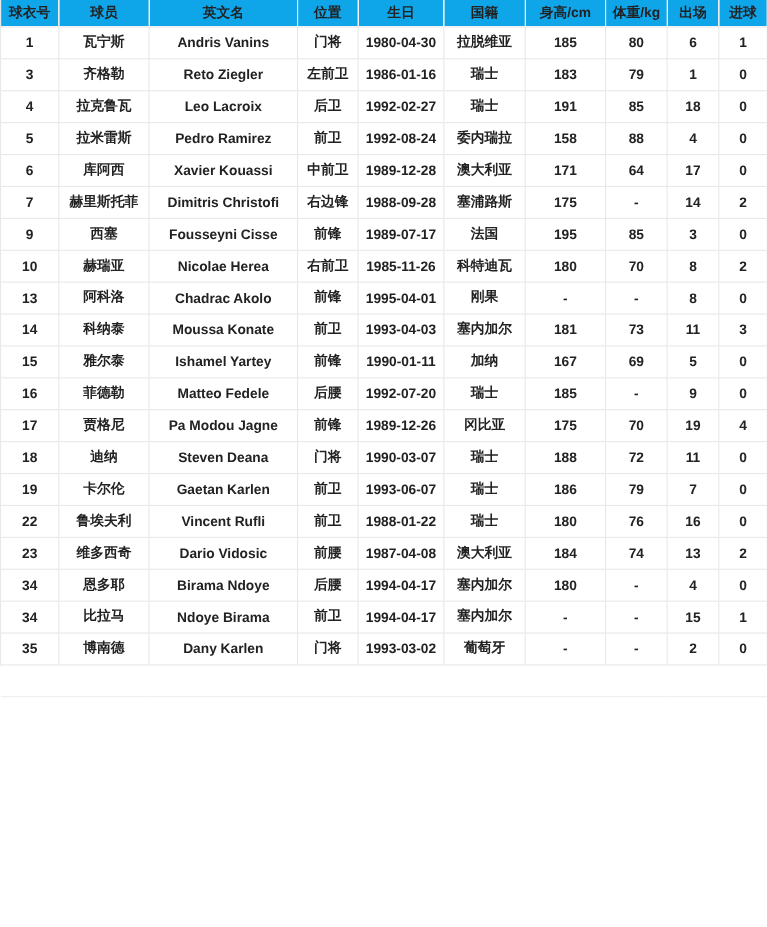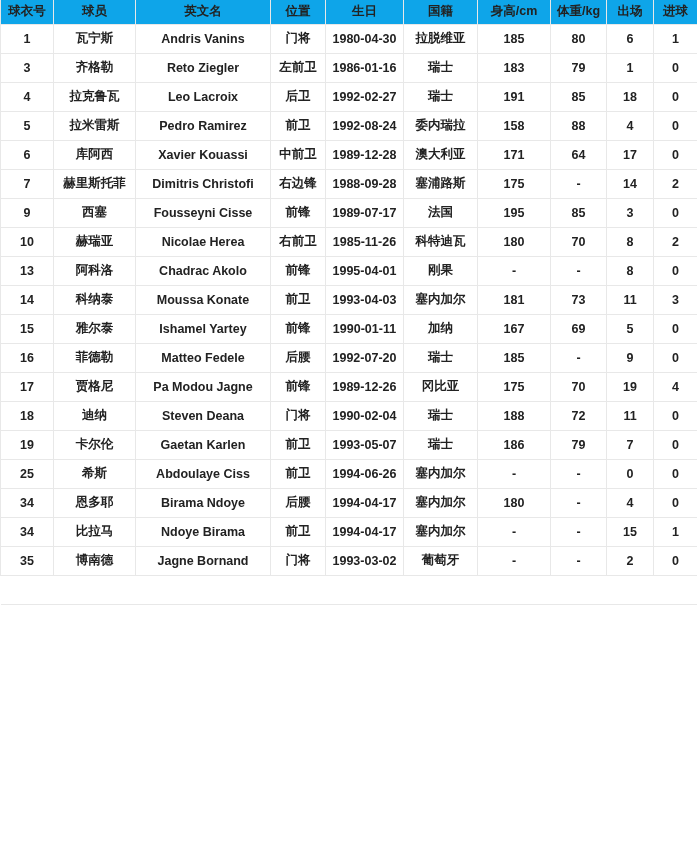--- a/index.html
+++ b/index.html
@@ -238,50 +238,62 @@
         <td>175</td>
         <td>70</td>
         <td>19</td>
         <td>4</td>
       </tr>
       <tr>
         <td>18</td>
         <td>迪纳</td>
         <td>Steven Deana</td>
         <td>门将</td>
-        <td>1990-02-04</td>
+        <td>1990-03-07</td>
         <td>瑞士</td>
         <td>188</td>
         <td>72</td>
         <td>11</td>
         <td>0</td>
       </tr>
       <tr>
         <td>19</td>
         <td>卡尔伦</td>
         <td>Gaetan Karlen</td>
         <td>前卫</td>
-        <td>1993-05-07</td>
+        <td>1993-06-07</td>
         <td>瑞士</td>
         <td>186</td>
         <td>79</td>
         <td>7</td>
         <td>0</td>
       </tr>
       <tr>
-        <td>25</td>
-        <td>希斯</td>
-        <td>Abdoulaye Ciss</td>
-        <td>前卫</td>
-        <td>1994-06-26</td>
-        <td>塞内加尔</td>
-        <td>-</td>
-        <td>-</td>
-        <td>0</td>
-        <td>0</td>
+        <td>22</td>
+        <td>鲁埃夫利</td>
+        <td>Vincent Rufli</td>
+        <td>前卫</td>
+        <td>1988-01-22</td>
+        <td>瑞士</td>
+        <td>180</td>
+        <td>76</td>
+        <td>16</td>
+        <td>0</td>
+      </tr>
+      <tr>
+        <td>23</td>
+        <td>维多西奇</td>
+        <td>Dario Vidosic</td>
+        <td>前腰</td>
+        <td>1987-04-08</td>
+        <td>澳大利亚</td>
+        <td>184</td>
+        <td>74</td>
+        <td>13</td>
+        <td>2</td>
       </tr>
       <tr>
         <td>34</td>
         <td>恩多耶</td>
         <td>Birama Ndoye</td>
         <td>后腰</td>
         <td>1994-04-17</td>
         <td>塞内加尔</td>
         <td>180</td>
         <td>-</td>
@@ -296,21 +308,21 @@
         <td>1994-04-17</td>
         <td>塞内加尔</td>
         <td>-</td>
         <td>-</td>
         <td>15</td>
         <td>1</td>
       </tr>
       <tr>
         <td>35</td>
         <td>博南德</td>
-        <td>Jagne Bornand</td>
+        <td>Dany Karlen</td>
         <td>门将</td>
         <td>1993-03-02</td>
         <td>葡萄牙</td>
         <td>-</td>
         <td>-</td>
         <td>2</td>
         <td>0</td>
       </tr>
     </tbody>
   <tfoot>

